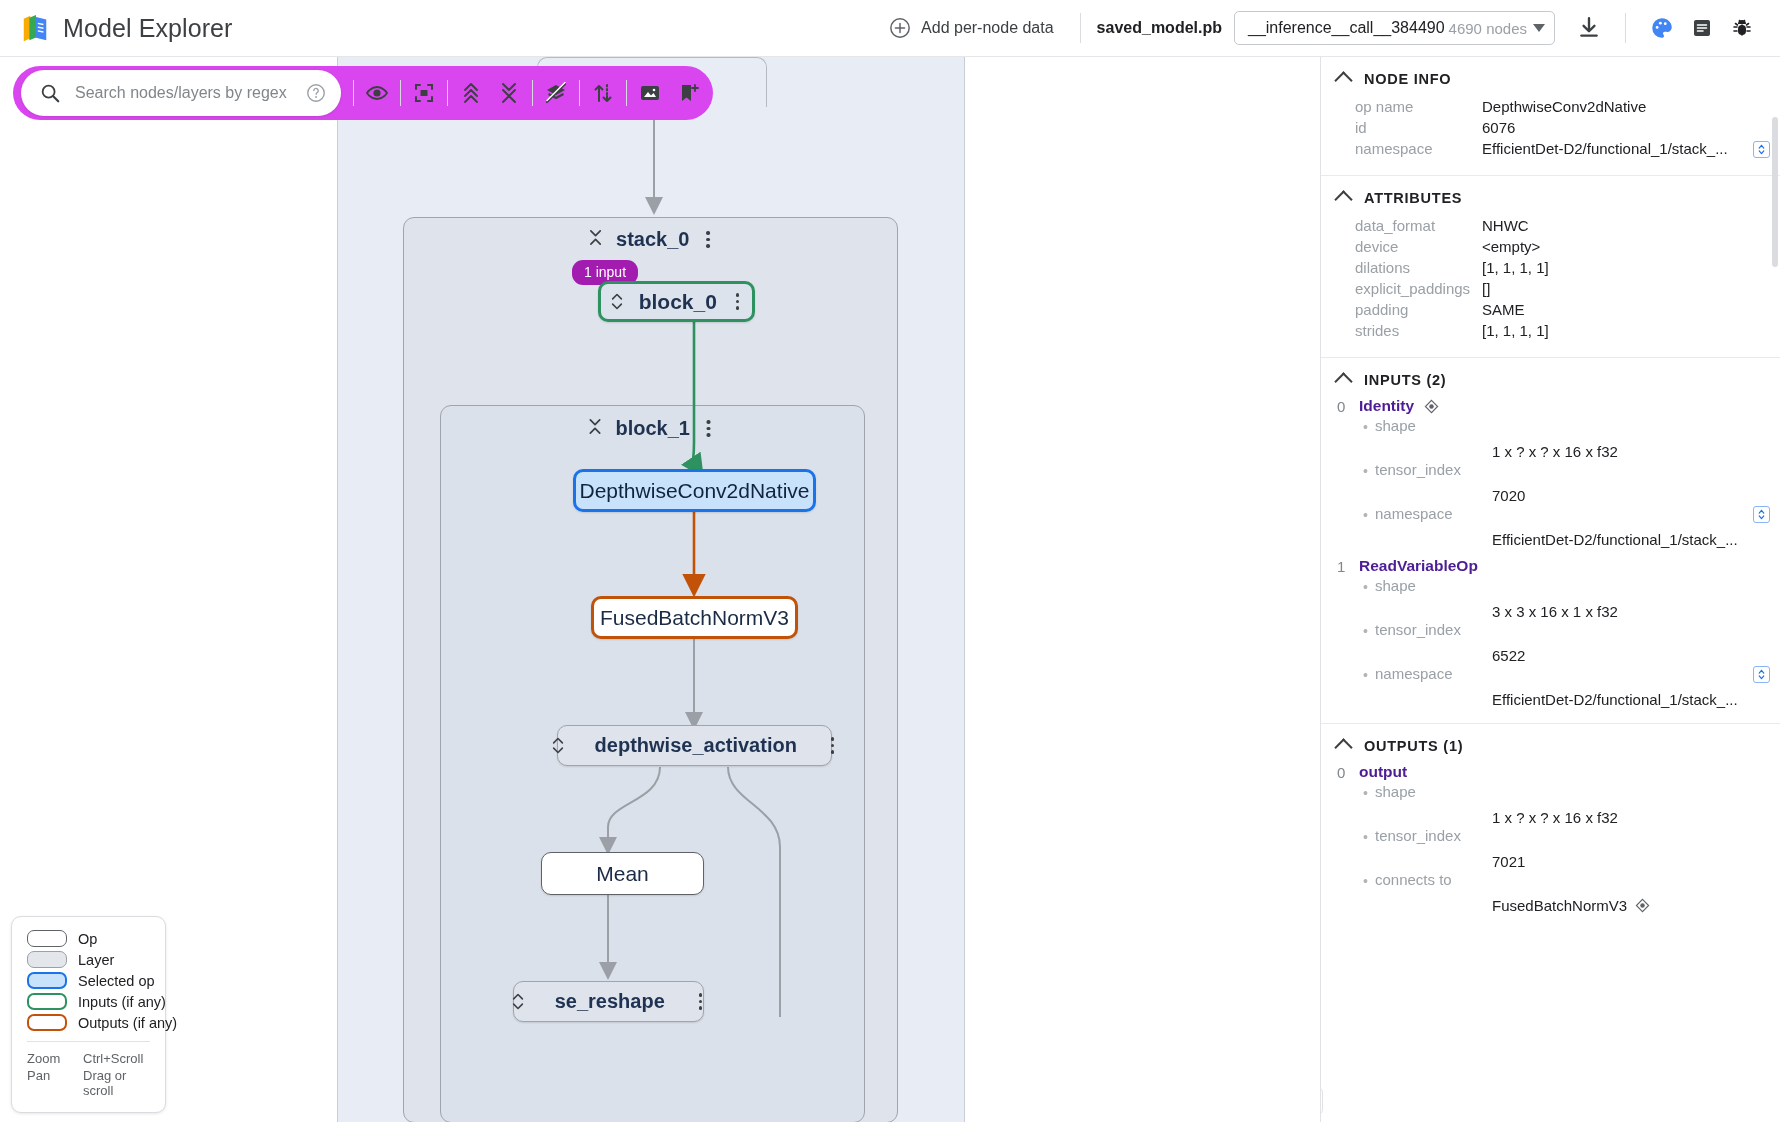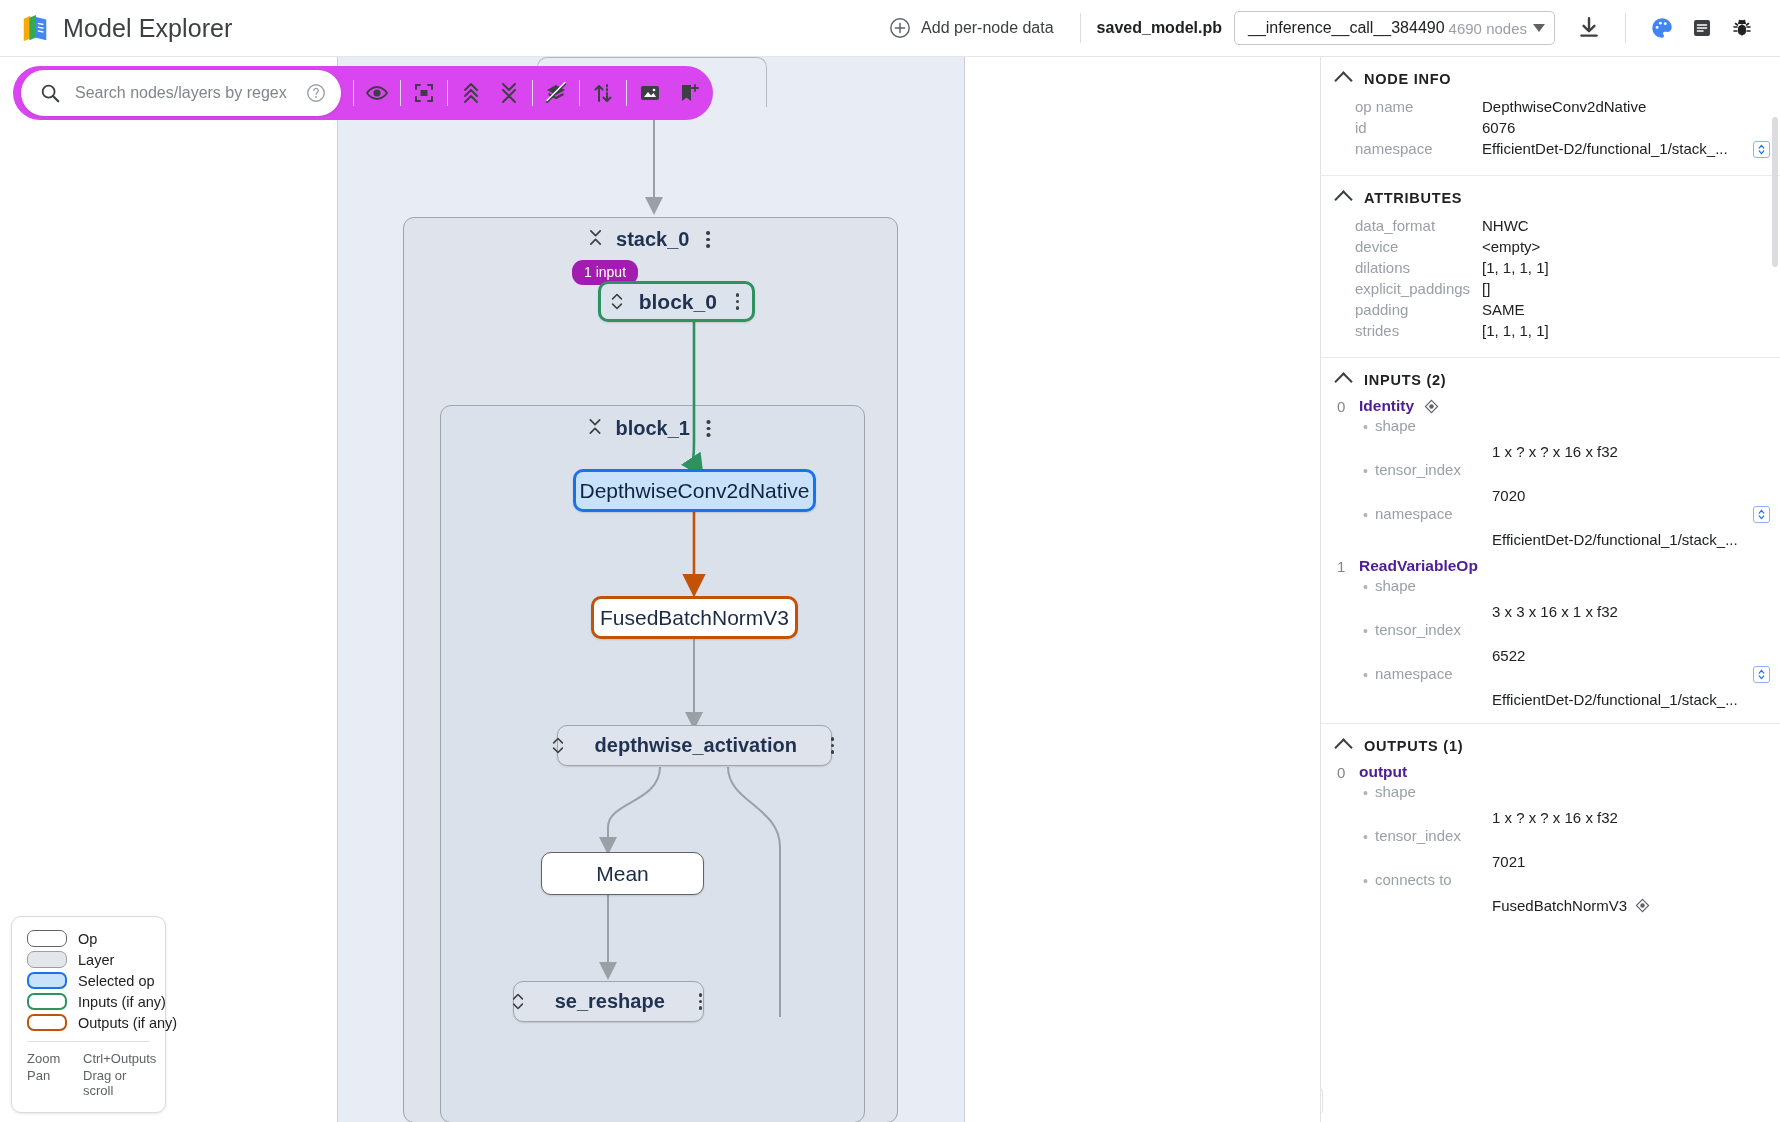--- a/index.html
+++ b/index.html
@@ -482,21 +482,21 @@
           <span class="legend-swatch" style="background:#ffffff; border:2px solid #2e9160;"></span>
           <span class="legend-label">Inputs (if any)</span>
         </div>
         <div class="legend-row">
           <span class="legend-swatch" style="background:#ffffff; border:2px solid #c25208;"></span>
           <span class="legend-label">Outputs (if any)</span>
         </div>
         <div class="legend-hr"></div>
         <div class="legend-help">
           <span class="k">Zoom</span>
-          <span>Ctrl+Outputs</span>
+          <span>Ctrl+Scroll</span>
         </div>
         <div class="legend-help">
           <span class="k">Pan</span>
           <span>Drag or scroll</span>
         </div>
       </div>
     </div>
 
     <div class="right-panel">
       <div class="vscroll-track"></div>

